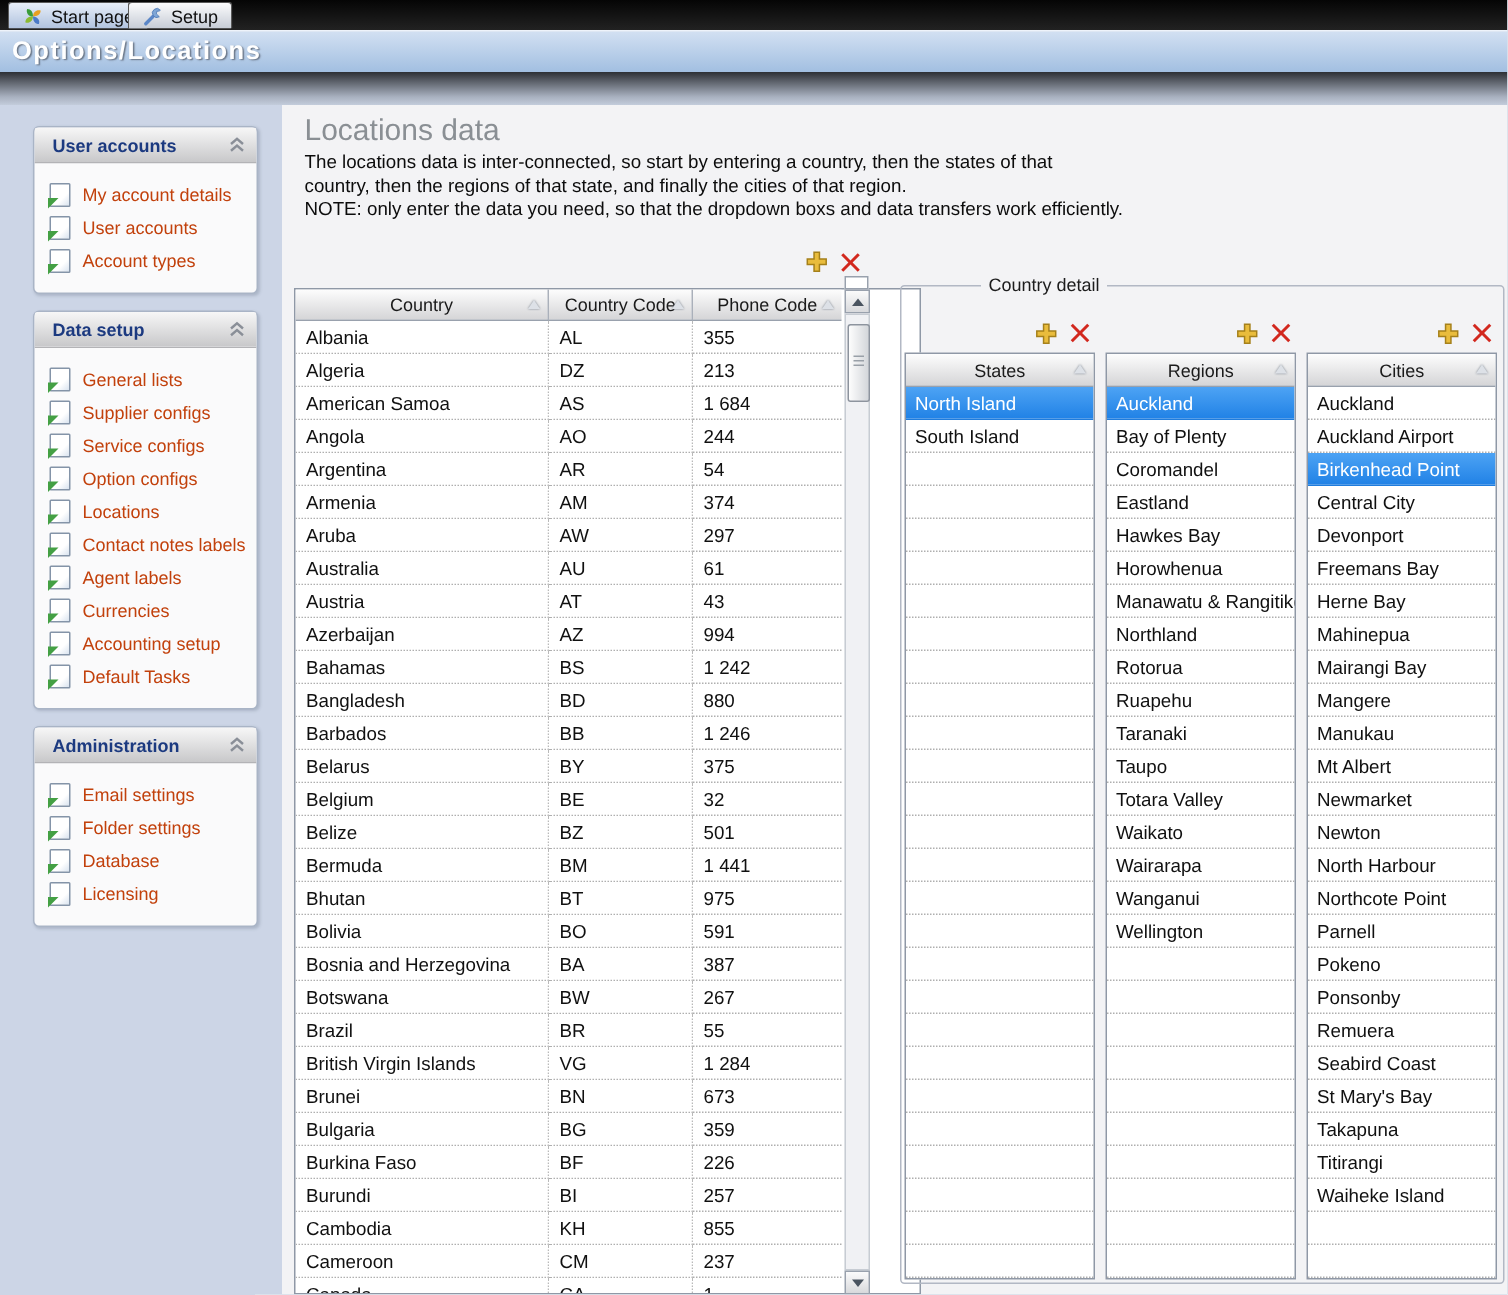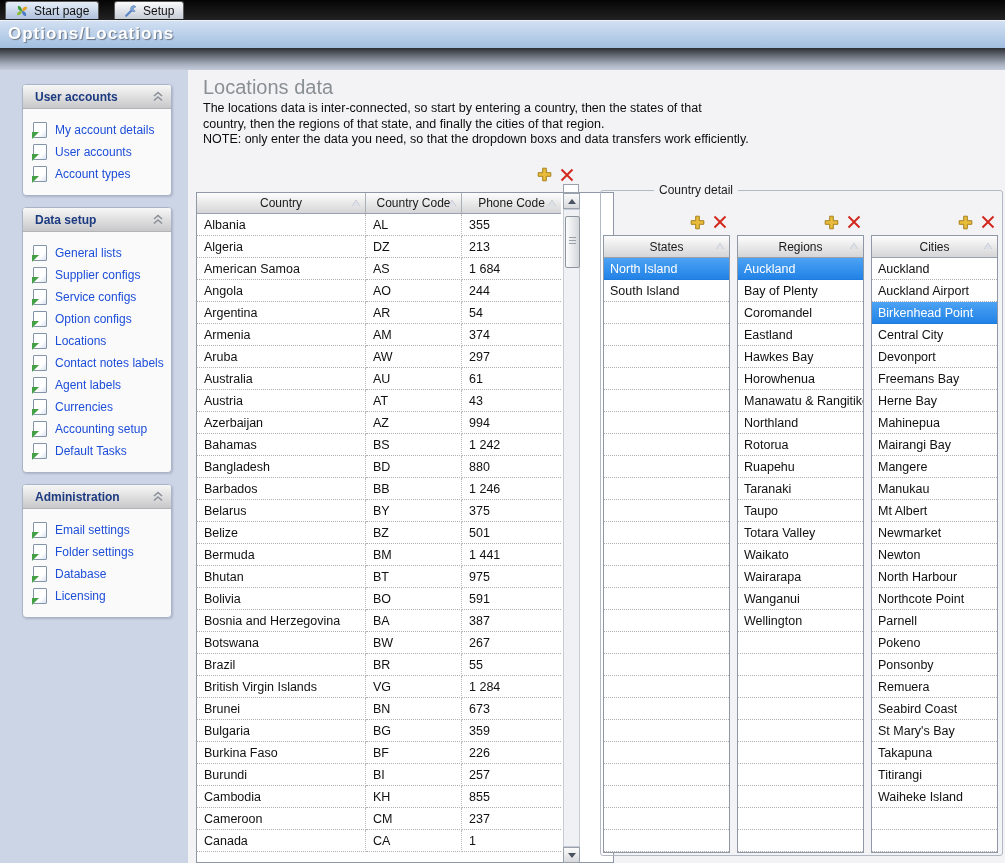--- a/index.html
+++ b/index.html
@@ -4,21 +4,21 @@
 <style>
   html,body{margin:0;padding:0;}
   body{font-family:"Liberation Sans",sans-serif;background:#ccd5e6;}
   .app{position:relative;width:1005px;height:863px;overflow:hidden;background:#ccd5e6;}
 
   
   .tabbar{position:absolute;left:0;top:0;width:100%;height:20px;background:linear-gradient(#050505,#222);}
   .tab{position:absolute;top:1px;height:18px;display:flex;align-items:center;gap:5px;padding:0 9px;
        font-size:12px;color:#101010;border:1px solid #5a5a5a;border-bottom:none;border-radius:3px 3px 0 0;cursor:pointer;box-sizing:border-box;}
   .tab-start{left:5px;background:linear-gradient(#e7eef8,#b0c2de);}
-  .tab-setup{left:85px;background:linear-gradient(#fbfbfc,#c6ccd6);margin-left:29px;}
+  .tab-setup{left:85px;background:linear-gradient(#fbfbfc,#c6ccd6);}
   .tab .ticon{line-height:0;}
 
   
   .banner{position:absolute;left:0;top:20px;width:100%;height:28px;box-sizing:border-box;
           background:linear-gradient(#d2e0f2,#a2bfe1);border-top:1px solid #eef3fa;padding-left:29px;}
   .banner-text{position:absolute;left:8px;top:3px;font-size:17px;font-weight:bold;color:#fff;
           letter-spacing:1px;text-shadow:1px 1px 1px rgba(90,100,115,.85);}
   .shadowband{position:absolute;left:0;top:48px;width:100%;height:22px;
           background:linear-gradient(#2d3035,#a8b0bf 75%,#c3ccdb);}
 
@@ -28,21 +28,21 @@
   
   .side-panel{position:absolute;left:22px;width:150px;background:#fafafb;border:1px solid #a9b4c6;
           border-radius:4px;box-sizing:border-box;box-shadow:1px 1px 2px rgba(80,90,110,.25);}
   .panel-0{top:84px;} .panel-1{top:207px;} .panel-2{top:484px;}
   .panel-head{height:23px;background:linear-gradient(#f7f7f7,#c8c8ca);border-bottom:1px solid #b3b3b6;
           display:flex;align-items:center;justify-content:space-between;padding:0 7px 0 12px;border-radius:2px 2px 0 0;cursor:pointer;}
   .panel-title{font-size:12px;font-weight:bold;color:#1c3a80;}
   .chevrons{line-height:0;}
   .panel-body{padding:10px 4px 10px 10px;}
   .side-item{display:flex;align-items:center;gap:8px;height:22px;cursor:pointer;}
-  .side-label{font-size:12px;color:#1d4ed8;white-space:nowrap;}
+  .side-label{font-size:12px;color:#c2410c;white-space:nowrap;}
   .page-icon{position:relative;width:12px;height:14px;flex:0 0 12px;background:linear-gradient(135deg,#fff 65%,#d9e3ef);
           border:1px solid #8494a8;border-radius:1px;}
   .page-icon::after{content:'';position:absolute;left:-2px;bottom:-2px;width:0;height:0;
           border-top:7px solid #44a044;border-right:7px solid transparent;}
 
   
   .main-title{position:absolute;left:203px;top:76px;font-size:20px;color:#8a8f94;}
   .desc{position:absolute;left:203px;top:101px;font-size:12.5px;color:#0c0c0c;line-height:15.5px;}
   .desc span{display:block;}
 
@@ -327,20 +327,25 @@
       </div>
       <div class="tbl-row">
         <div class="tbl-cell tc-0">Barbados</div>
         <div class="tbl-cell tc-1">BB</div>
         <div class="tbl-cell tc-2">1 246</div>
       </div>
       <div class="tbl-row">
         <div class="tbl-cell tc-0">Belarus</div>
         <div class="tbl-cell tc-1">BY</div>
         <div class="tbl-cell tc-2">375</div>
+      </div>
+      <div class="tbl-row">
+        <div class="tbl-cell tc-0">Belgium</div>
+        <div class="tbl-cell tc-1">BE</div>
+        <div class="tbl-cell tc-2">32</div>
       </div>
       <div class="tbl-row">
         <div class="tbl-cell tc-0">Belize</div>
         <div class="tbl-cell tc-1">BZ</div>
         <div class="tbl-cell tc-2">501</div>
       </div>
       <div class="tbl-row">
         <div class="tbl-cell tc-0">Bermuda</div>
         <div class="tbl-cell tc-1">BM</div>
         <div class="tbl-cell tc-2">1 441</div>

